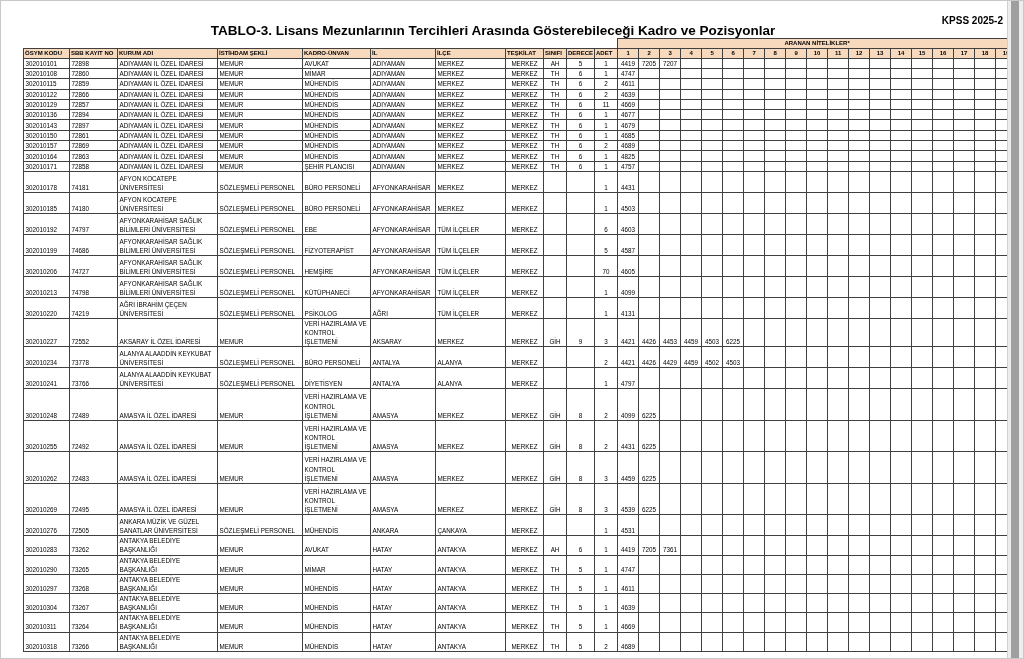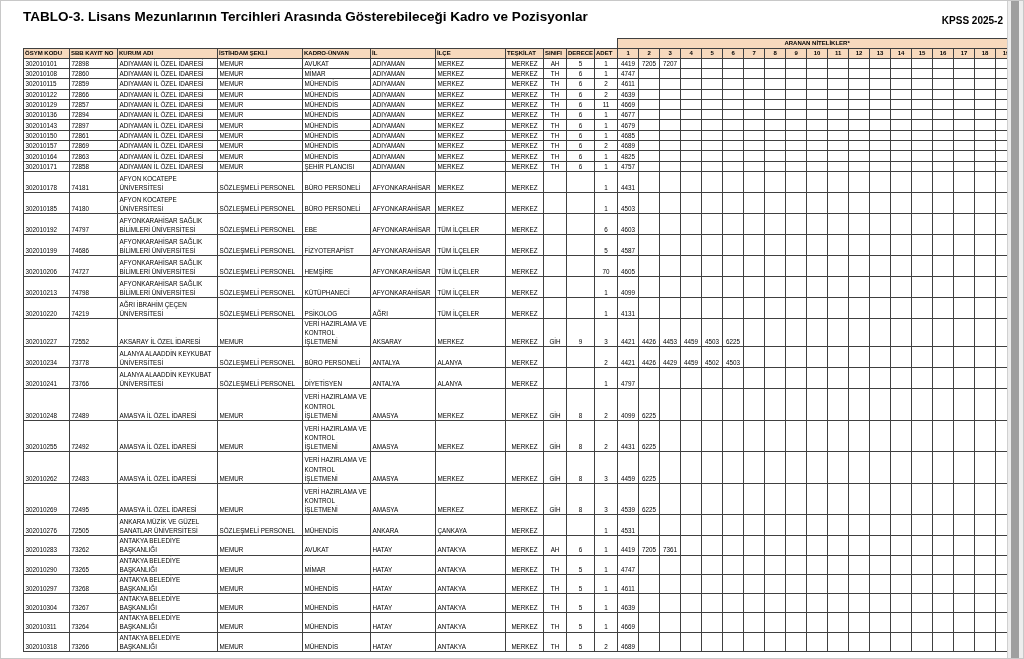--- a/index.html
+++ b/index.html
@@ -10,22 +10,22 @@
   html,body{width:1024px;height:659px;overflow:hidden;}
   body{
     background:#ffffff;
     font-family:"Liberation Sans", sans-serif;
     color:#000;
     position:relative;
     border:1px solid #c8c8c8;
   }
   .page-title{
     position:absolute;
-    top:8px; left:22px; width:940px;
-    text-align:left;
+    top:22px; left:22px; width:940px;
+    text-align:center;
     font-size:13.5px;
     font-weight:bold;
     letter-spacing:0px;
   }
   .corner-label{
     position:absolute;
     top:14px; right:20px;
     font-size:10px;
     font-weight:bold;
     text-align:right;

